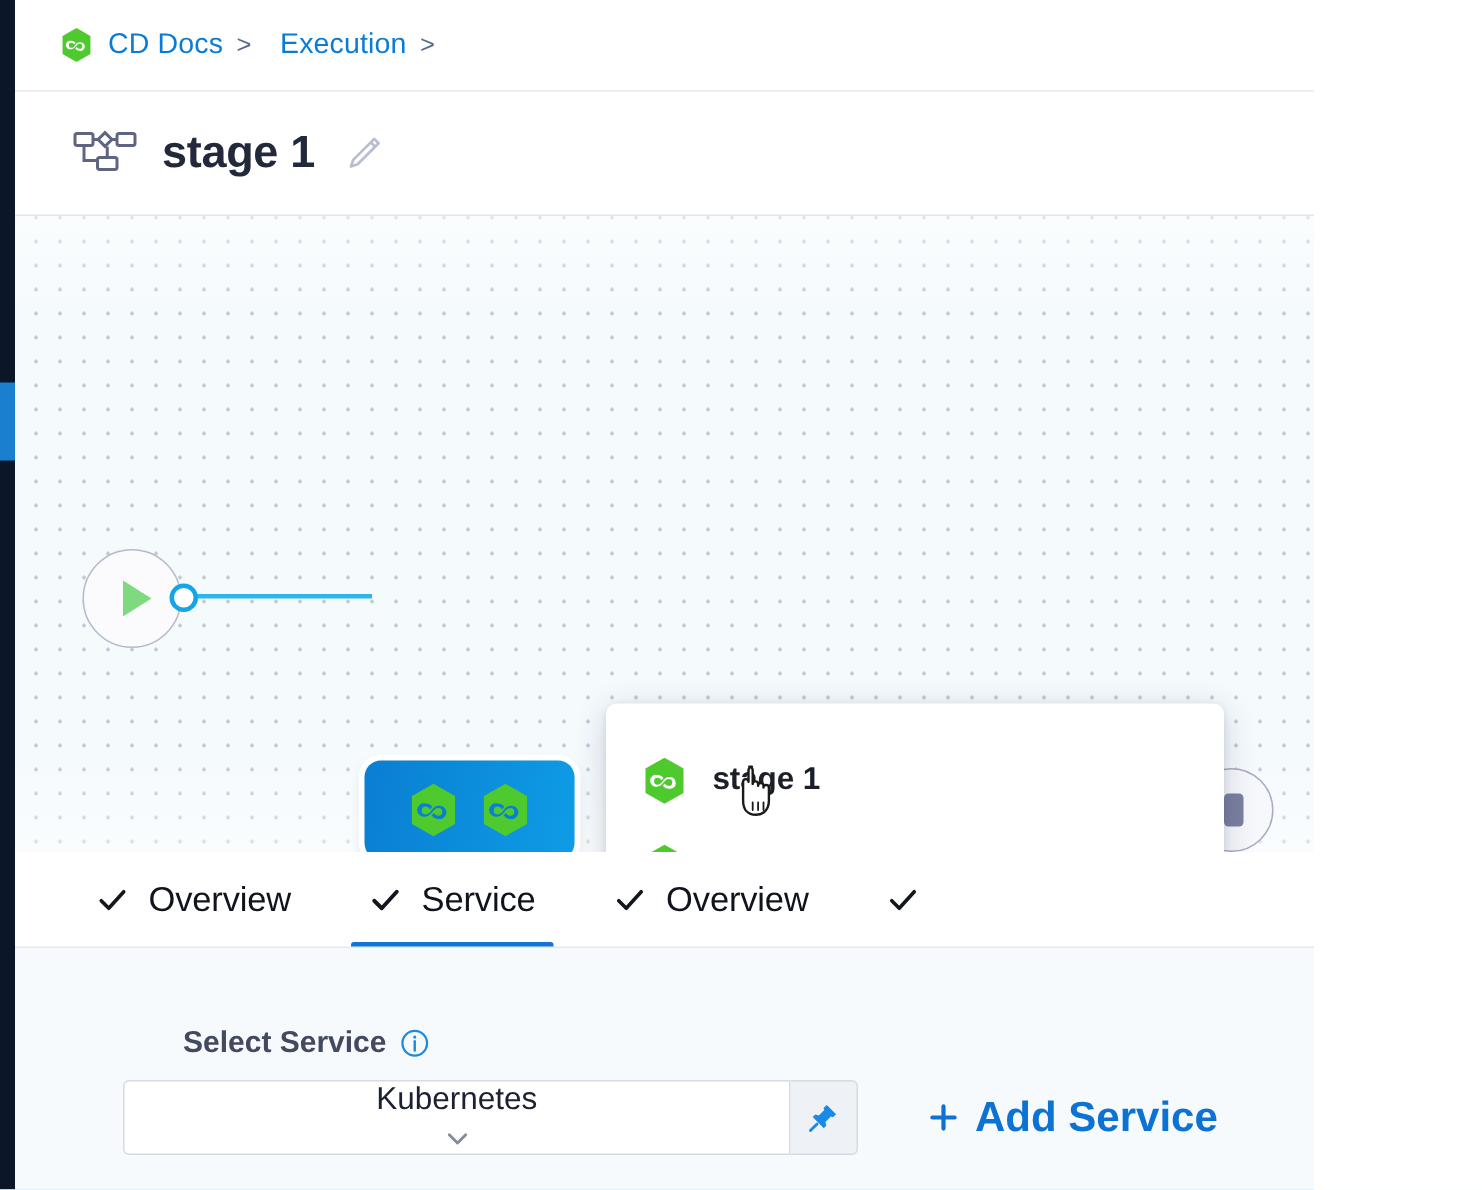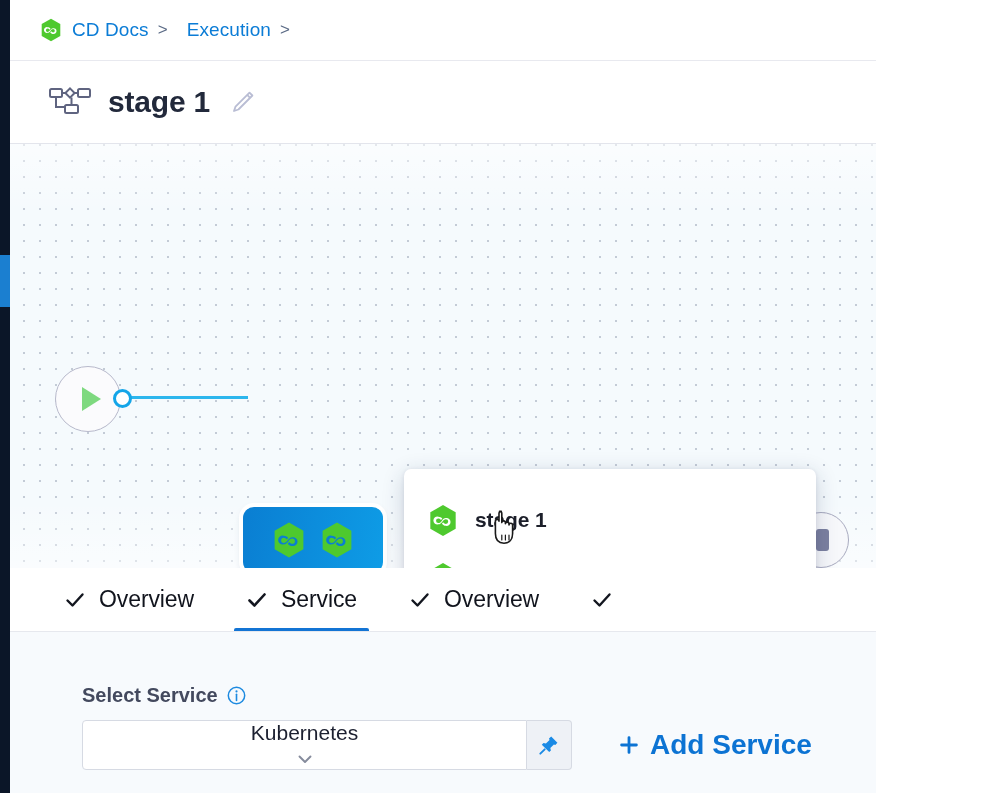--- a/index.html
+++ b/index.html
@@ -253,20 +253,21 @@
   }
   .field-label-row {
     display: flex;
     align-items: center;
     margin-bottom: 13px;
   }
   .field-label {
     font-size: 20px;
     font-weight: bold;
     color: #43495e;
+    margin-left: 40px;
   }
   .info-icon { width: 19px; height: 19px; margin-left: 9px; cursor: pointer; }
 
   .field-row { display: flex; align-items: center; }
   .select-box {
     width: 445px; height: 50px;
     background: #ffffff;
     border: 1px solid #d6dae3;
     border-radius: 4px 0 0 4px;
     display: flex;

